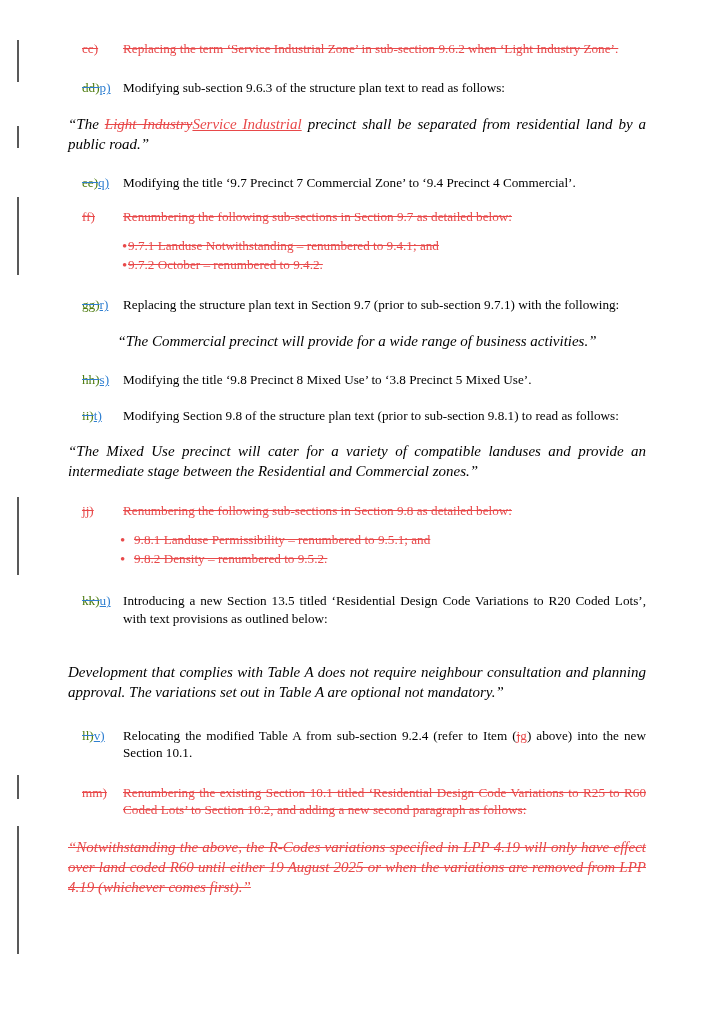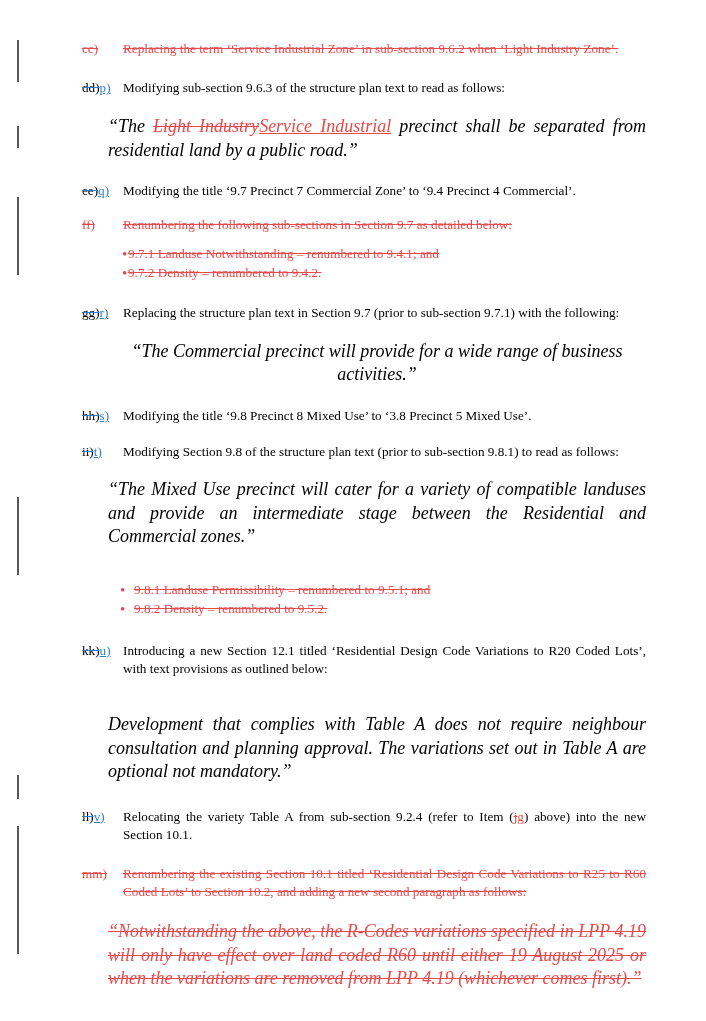--- a/index.html
+++ b/index.html
@@ -52,22 +52,22 @@
     white-space: nowrap;
   }
   .item .itext {
     display: block;
     padding-left: 41px;
   }
 
   
   .quote {
     margin: 0;
-    padding: 0 60px 0 108px;
-    font-size: 18px;
+    padding: 0 60px 0 68px;
+    font-size: 15px;
     line-height: 1.32;
     font-style: italic;
     text-align: justify;
   }
   .quote.center-ish {
     text-align: center;
   }
 
   
   .bullets {
@@ -101,21 +101,21 @@
     color: #e8494a;
     text-decoration: line-through;
     text-decoration-color: #e8494a;
   }
   .ins-red {
     color: #e8494a;
     text-decoration: underline;
     text-decoration-color: #e8494a;
   }
   .del-blue {
-    color: #000000;
+    color: #4d7c0f;
     text-decoration: line-through;
     text-decoration-color: #2f7fd1;
   }
   .ins-blue {
     color: #2f7fd1;
     text-decoration: underline;
     text-decoration-color: #2f7fd1;
   }
   
   .para-del {
@@ -180,21 +180,21 @@
 
     <div class="item para-del">
       <span class="marker">ff)</span>
       <span class="itext">Renumbering the following sub-sections in Section 9.7 as detailed below:</span>
     </div>
 
     <div class="sp-12"></div>
 
     <ul class="bullets">
       <li class="para-del"><span class="bullet">•</span><span>9.7.1 Landuse Notwithstanding – renumbered to 9.4.1; and</span></li>
-      <li class="para-del"><span class="bullet">•</span><span>9.7.2 Density – renumbered to 9.4.2.</span></li>
+      <li class="para-del"><span class="bullet">•</span><span>9.7.2 October – renumbered to 9.4.2.</span></li>
     </ul>
 
     <div class="sp-22"></div>
 
     <div class="item">
       <span class="marker"><span class="del-blue">gg)</span><span class="ins-blue">r)</span></span>
       <span class="itext">Replacing the structure plan text in Section 9.7 (prior to sub-section 9.7.1) with the following:</span>
     </div>
 
     <div class="sp-18"></div>
@@ -214,47 +214,51 @@
       <span class="marker"><span class="del-blue">ii)</span><span class="ins-blue">t)</span></span>
       <span class="itext">Modifying Section 9.8 of the structure plan text (prior to sub-section 9.8.1) to read as follows:</span>
     </div>
 
     <div class="sp-18"></div>
 
     <div class="quote">“The Mixed Use precinct will cater for a variety of compatible landuses and provide an intermediate stage between the Residential and Commercial zones.”</div>
 
     <div class="sp-20"></div>
 
+    <div class="item para-del">
+      <span class="marker">jj)</span>
+      <span class="itext">Renumbering the following sub-sections in Section 9.8 as detailed below:</span>
+    </div>
 
     <div class="sp-12"></div>
 
     <ul class="bullets wide">
       <li class="para-del"><span class="bullet">•</span><span>9.8.1 Landuse Permissibility – renumbered to 9.5.1; and</span></li>
       <li class="para-del"><span class="bullet">•</span><span>9.8.2 Density – renumbered to 9.5.2.</span></li>
     </ul>
 
     <div class="sp-24"></div>
 
     <div class="item">
       <span class="marker"><span class="del-blue">kk)</span><span class="ins-blue">u)</span></span>
-      <span class="itext">Introducing a new Section 12.1 titled ‘Residential Design Code Variations to R20 Coded Lots’, with text provisions as outlined below:</span>
+      <span class="itext">Introducing a new Section 13.5 titled ‘Residential Design Code Variations to R20 Coded Lots’, with text provisions as outlined below:</span>
     </div>
 
     <div class="sp-18"></div>
 
 
     <div class="sp-18"></div>
 
     <div class="quote">Development that complies with Table A does not require neighbour consultation and planning approval.  The variations set out in Table A are optional not mandatory.”</div>
 
     <div class="sp-24"></div>
 
     <div class="item">
       <span class="marker"><span class="del-blue">ll)</span><span class="ins-blue">v)</span></span>
-      <span class="itext"><span>Relocating the variety Table A from sub-section 9.2.4 (refer to Item (</span><span class="del-red">j</span><span class="ins-red">g</span><span>) above) into the new Section 10.1.</span></span>
+      <span class="itext"><span>Relocating the modified Table A from sub-section 9.2.4 (refer to Item (</span><span class="del-red">j</span><span class="ins-red">g</span><span>) above) into the new Section 10.1.</span></span>
     </div>
 
     <div class="sp-22"></div>
 
     <div class="item para-del">
       <span class="marker">mm)</span>
       <span class="itext">Renumbering the existing Section 10.1 titled ‘Residential Design Code Variations to R25 to R60 Coded Lots’ to Section 10.2, and adding a new second paragraph as follows:</span>
     </div>
 
     <div class="sp-20"></div>

